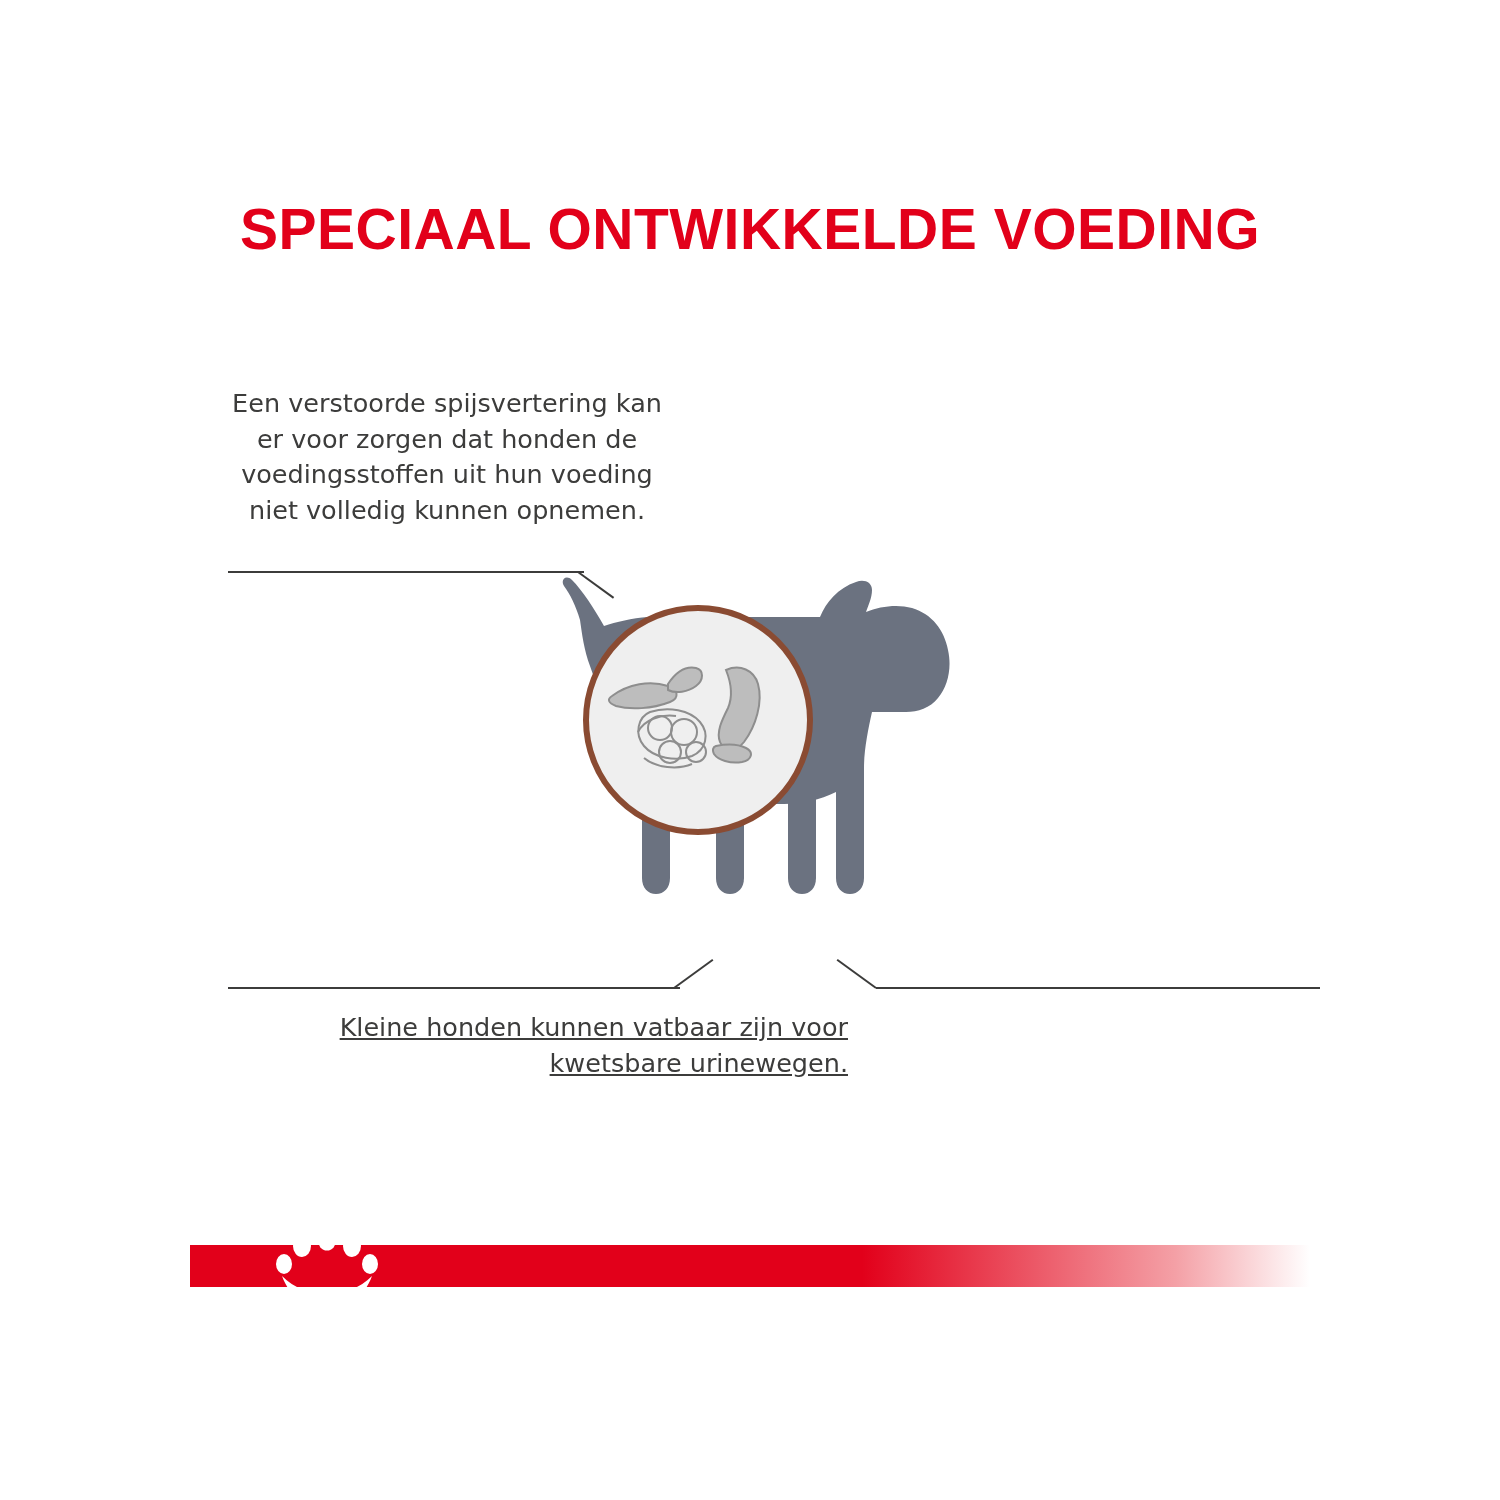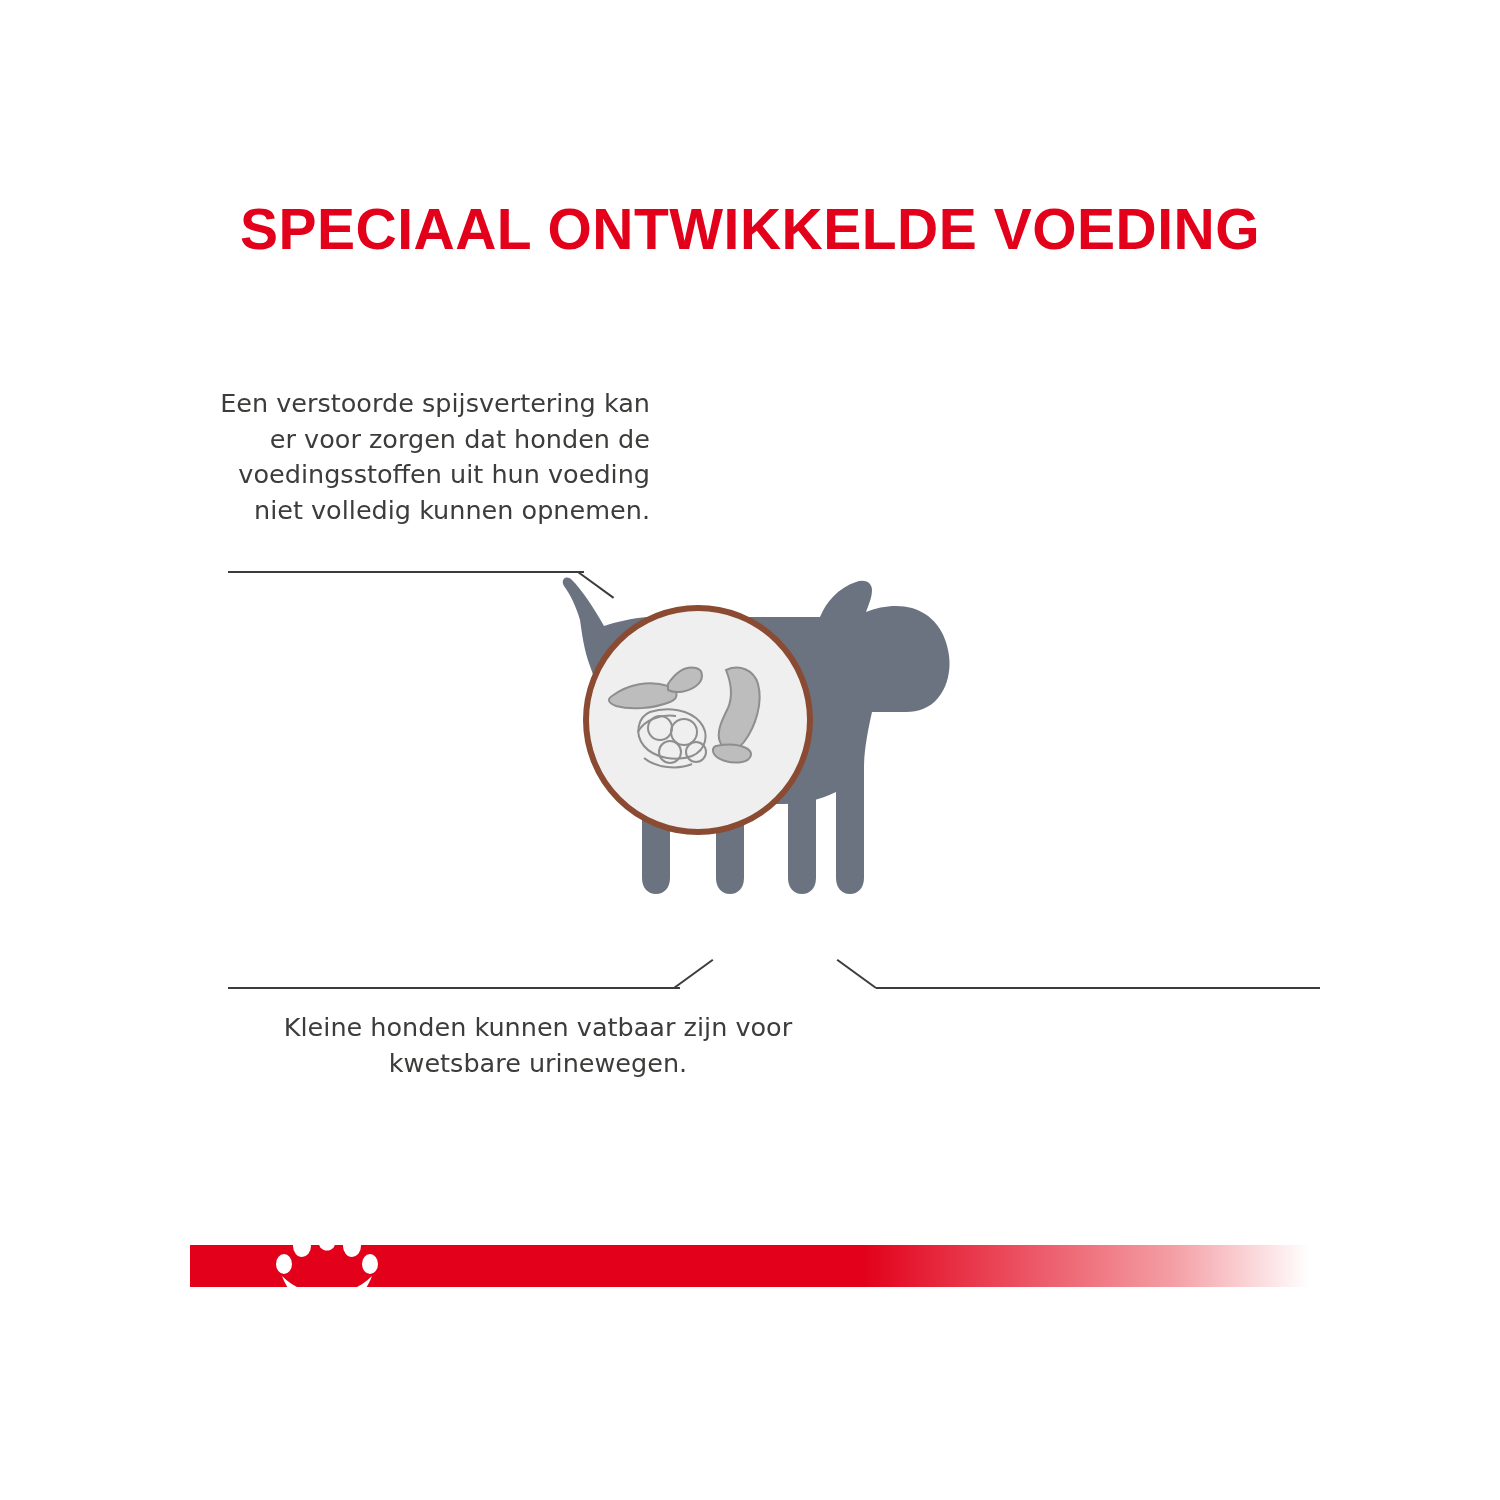--- a/index.html
+++ b/index.html
@@ -37,36 +37,37 @@
 
   
   .callout {
     position: absolute;
     font-size: 25.5px;
     line-height: 1.40;
     color: #3c3c3b;
     font-family: "DejaVu Sans", sans-serif;
   }
   .callout-digestion {
-    left: 220px;
+    left: 232px;
     top: 386px;
     width: 430px;
-    text-align: right;
+    text-align: center;
   }
   .callout-fat {
     right: 182px;
     top: 765px;
     width: 350px;
     text-align: right;
   }
   .callout-urinary {
     left: 228px;
     top: 1010px;
     width: 620px;
-    text-align: center;
+    text-align: right;
+    text-decoration: underline;
   }
 
   
   .line {
     position: absolute;
     background: #3c3c3b;
   }
   
   .leader-top {
     left: 228px;

